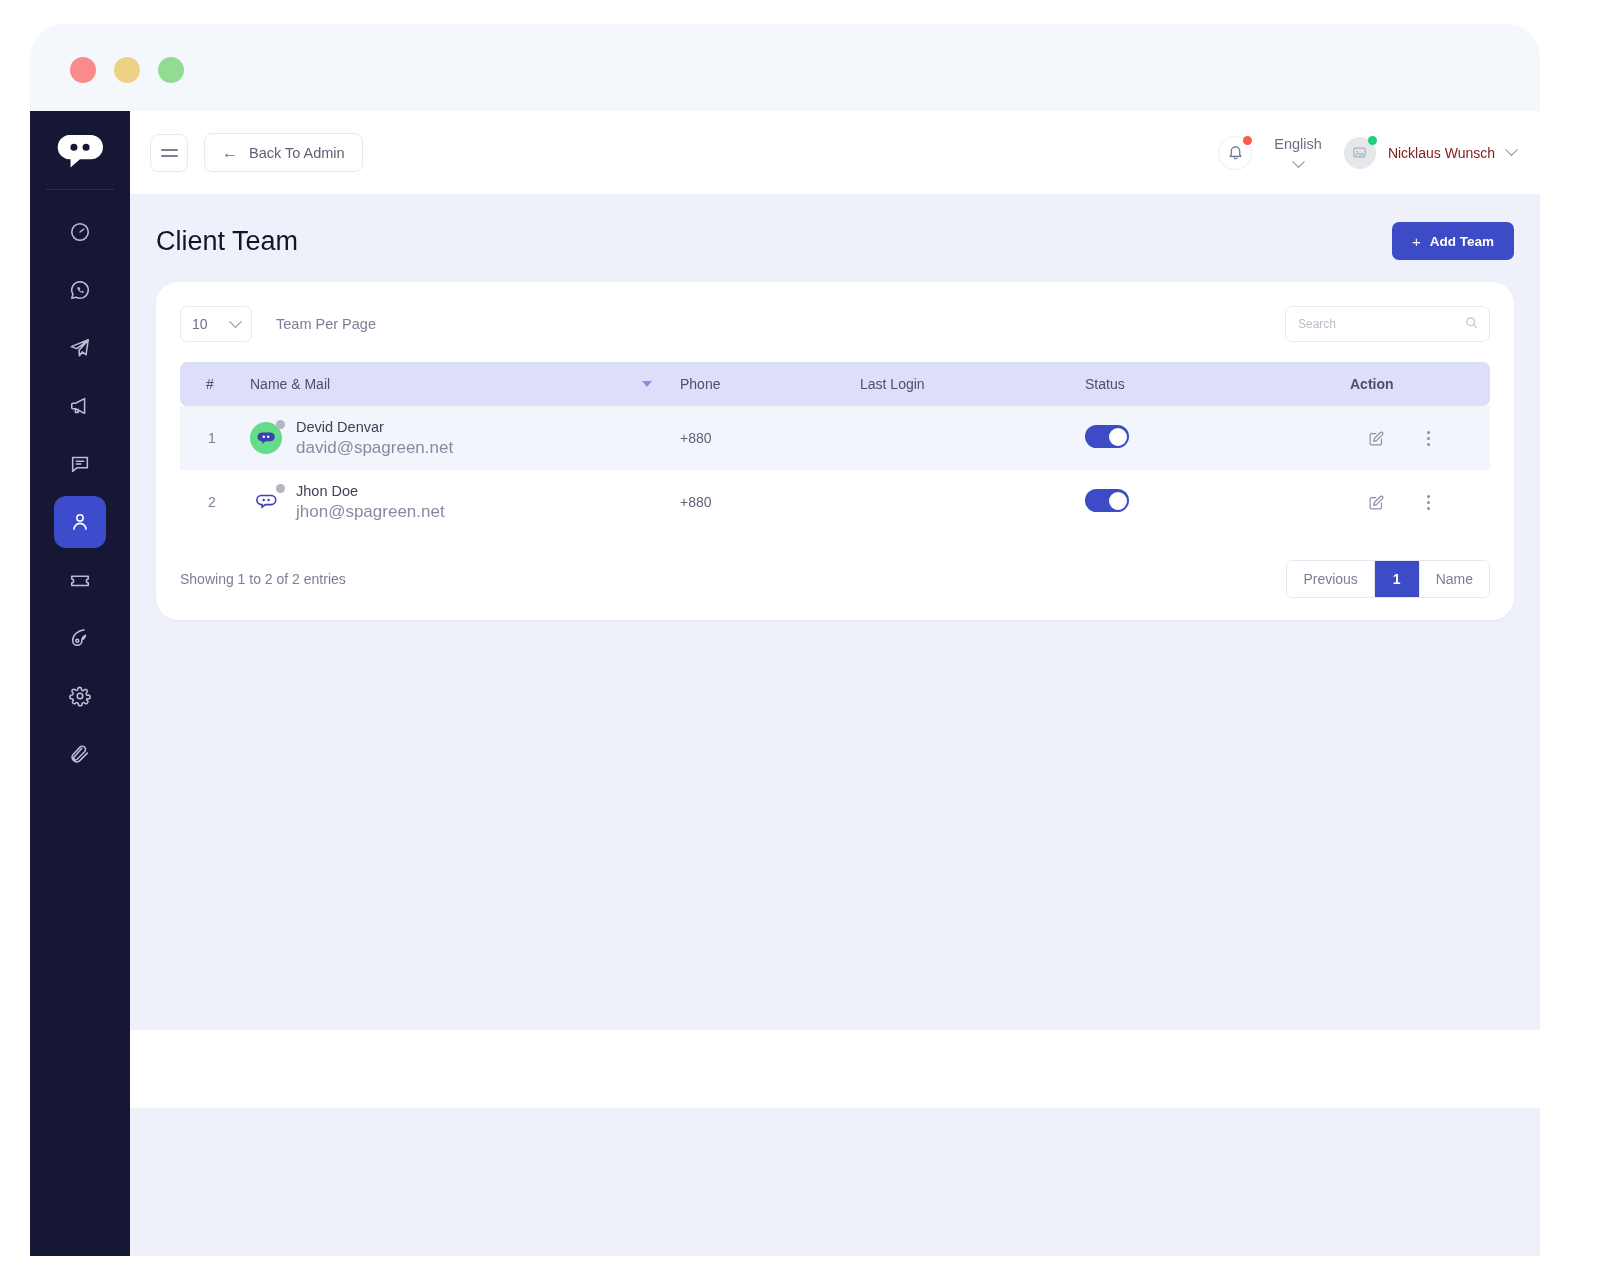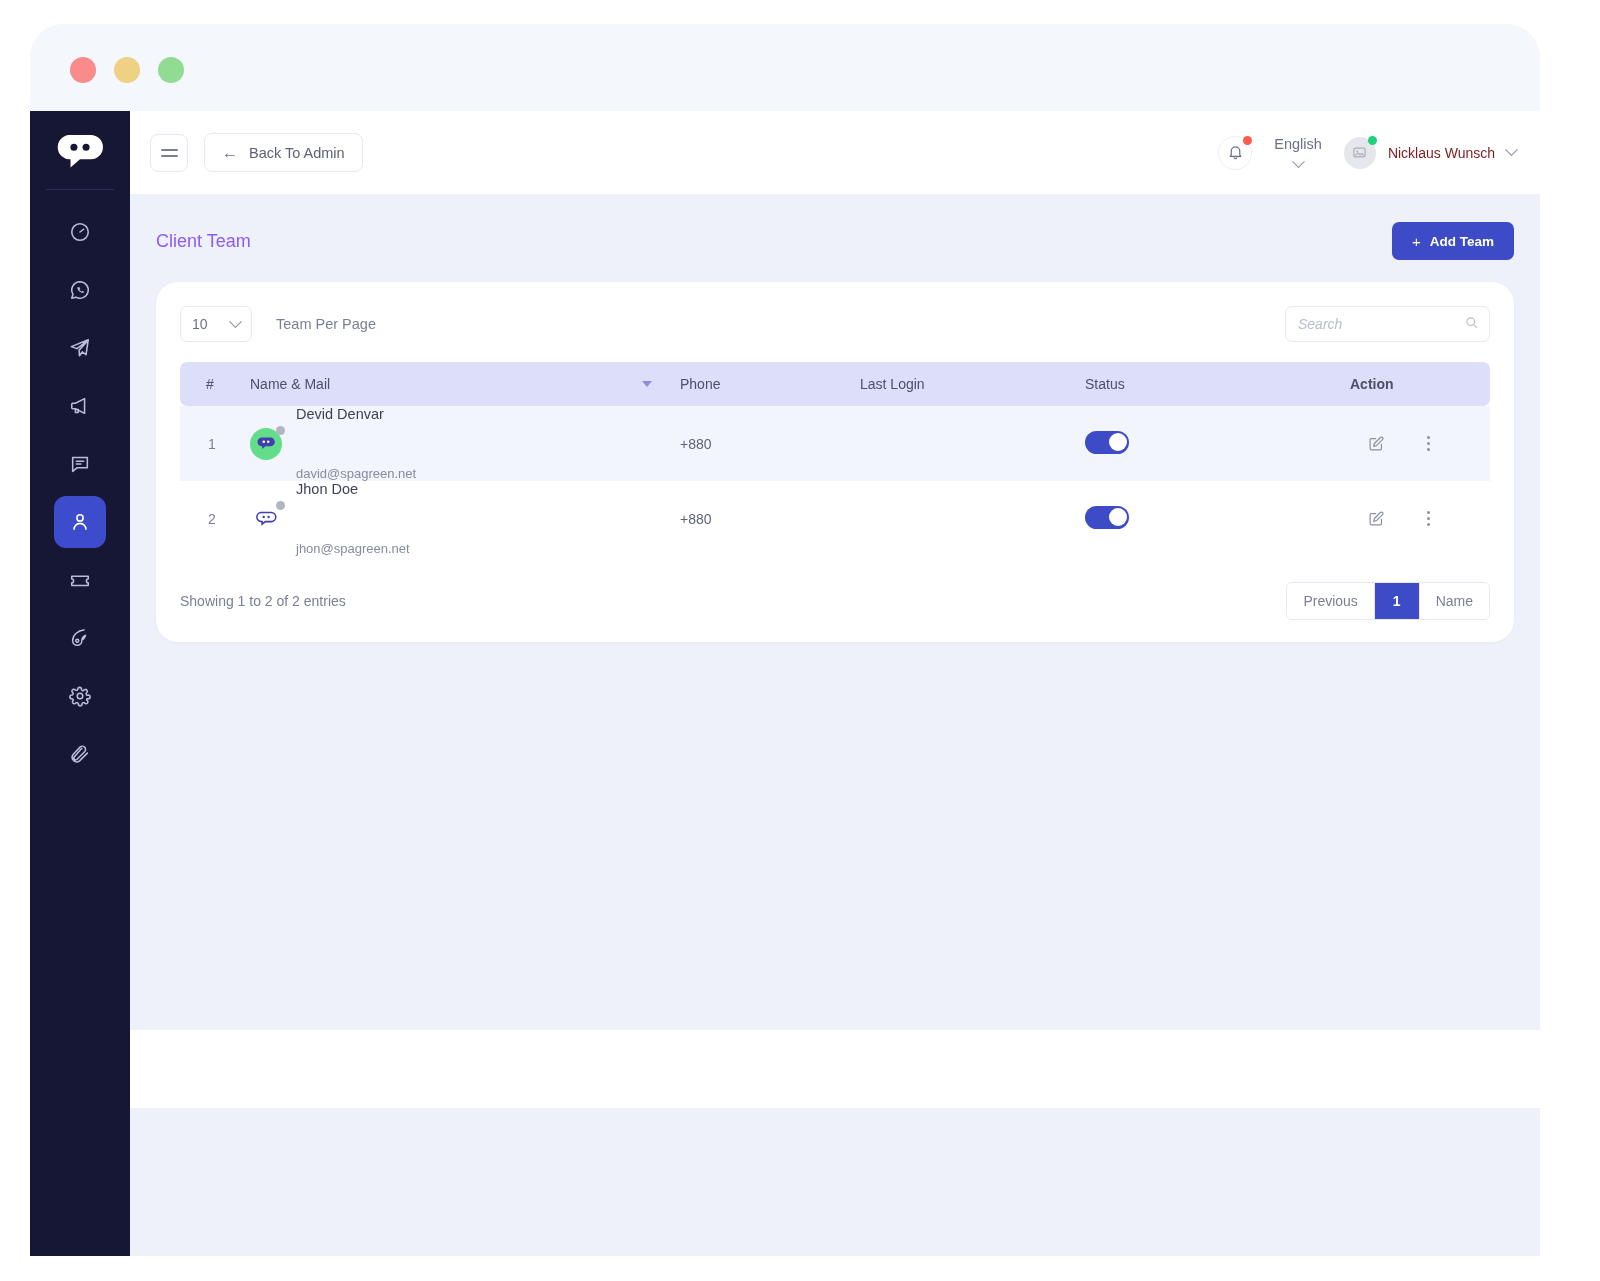--- a/index.html
+++ b/index.html
@@ -104,21 +104,21 @@
     display: flex; align-items: center; justify-content: center;
   }
   .avatar-circle svg { width: 15px; height: 15px; }
   .online-dot { position: absolute; top: -1px; right: -1px; width: 9px; height: 9px; border-radius: 50%;
                 background: #21d07a; }
   .user-name { font-size: 14px; color: #7f1d1d; }
 
   
   #page-body { padding: 28px 26px 0 26px; }
   #page-head { display: flex; align-items: center; justify-content: space-between; margin-bottom: 22px; }
-  #page-title { font-size: 18px; color: #8b5cf6; font-weight: 400; text-align: center; }
+  #page-title { font-size: 27px; color: #0f172a; font-weight: 400; text-align: center; }
   #add-team-btn {
     background: #3d4bc7; color: #fff; border: none; border-radius: 7px;
     height: 38px; padding: 0 20px; font-size: 13.5px; font-weight: 700;
     display: flex; align-items: center; gap: 9px; cursor: pointer;
     font-family: "Liberation Sans", sans-serif;
   }
   #add-team-btn .plus { font-size: 15px; font-weight: 400; }
 
   #table-card {
     background: #ffffff; border-radius: 22px;
@@ -131,22 +131,22 @@
     display: flex; align-items: center; justify-content: space-between;
     padding: 0 11px; font-size: 14px; color: #6b7086; cursor: pointer;
   }
   #per-page-label { margin-left: 24px; font-size: 14.5px; color: #7a7f93; }
   #search-box {
     margin-left: auto; position: relative;
     width: 205px; height: 36px; border: 1px solid #e8eaf1; border-radius: 7px;
     display: flex; align-items: center; padding: 0 12px;
   }
   #search-input {
-    border: none; outline: none; width: 100%; font-size: 14px; color: #be185d;
-    background: transparent; font-family: "Liberation Sans", sans-serif; font-style: italic;
+    border: none; outline: none; width: 100%; font-size: 12px; color: #be185d;
+    background: transparent; font-family: "Liberation Sans", sans-serif;
   }
   #search-input::placeholder { color: #b9bdcc; }
   #search-icon { position: absolute; right: 11px; }
   #search-icon svg { width: 13px; height: 13px; }
 
   table { width: 100%; border-collapse: collapse; table-layout: fixed; }
   thead tr { background: #dcdefa; }
   thead th {
     font-size: 14px; color: #4c5165; font-weight: 400; text-align: left;
     padding: 13px 0; height: 44px;
@@ -178,21 +178,21 @@
     width: 32px; height: 32px; border-radius: 50%;
     display: flex; align-items: center; justify-content: center;
   }
   .person-avatar .av-bg.green { background: #64dd8a; }
   .person-avatar .av-bg.plain { background: transparent; }
   .person-avatar .status-dot {
     position: absolute; top: -2px; right: -3px; width: 9px; height: 9px; border-radius: 50%;
     background: #b2b5c2;
   }
   .person-name { font-size: 14.5px; color: #3e4256; margin-bottom: 3px; }
-  .person-mail { font-size: 13px; color: #868ba0; margin-top: 44px; }
+  .person-mail { font-size: 17px; color: #868ba0; }
   .toggle {
     width: 44px; height: 23px; border-radius: 12px; background: #3d4bc7;
     position: relative; cursor: pointer; display: inline-block;
   }
   .toggle .knob { position: absolute; top: 2.5px; right: 2.5px; width: 18px; height: 18px; border-radius: 50%; background: #fff; }
   .actions { display: flex; align-items: center; justify-content: flex-start; gap: 36px; padding-left: 18px; }
   .icon-btn { cursor: pointer; display: flex; align-items: center; justify-content: center; }
   .icon-btn svg { width: 17px; height: 17px; }
   .kebab { display: flex; flex-direction: column; gap: 3px; cursor: pointer; padding: 4px 6px; }
   .kebab span { width: 3px; height: 3px; border-radius: 50%; background: #8b90a4; display: block; }

